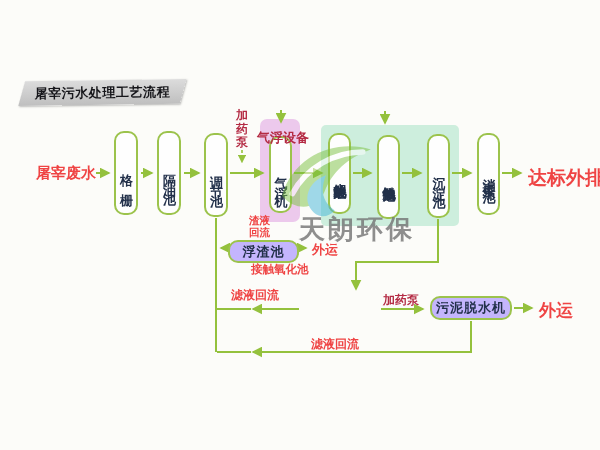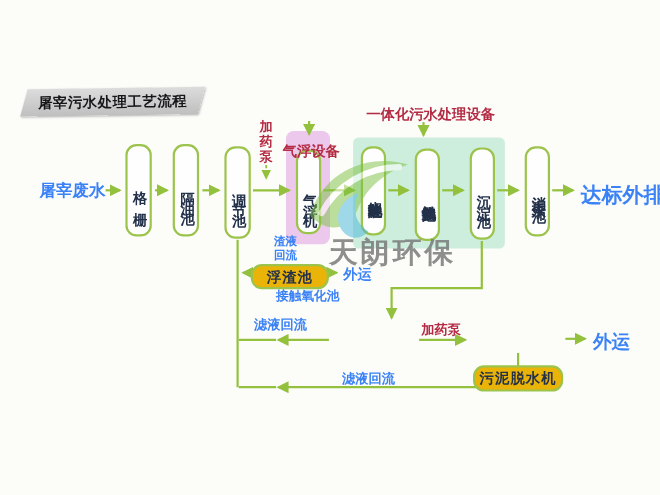--- a/index.html
+++ b/index.html
@@ -31,26 +31,26 @@
   .vtank{
     position:absolute;z-index:2;background:#fefefe;border:2px solid #9cc34c;border-radius:10px;
     display:flex;align-items:center;justify-content:center;box-sizing:border-box;
     writing-mode:vertical-rl;text-orientation:upright;
     font-weight:bold;font-size:13px;color:#22304a;
   }
   .vtank span{letter-spacing:var(--ls,0px);margin-bottom:calc(var(--ls,0px) * -1);}
   .n2{--ls:20px;} .n3{--ls:9px;} .n4{--ls:4px;} .n5{--ls:0.5px;}
   
   .htank{
-    position:absolute;z-index:2;background:#eab308;border:2px solid #9cc34c;border-radius:10px;
+    position:absolute;z-index:2;background:#c4b5fd;border:2px solid #9cc34c;border-radius:10px;
     display:flex;align-items:center;justify-content:center;box-sizing:border-box;
     font-weight:bold;font-size:13px;color:#22304a;letter-spacing:1px;white-space:nowrap;
   }
   
-  .lbl{position:absolute;z-index:2;font-weight:bold;color:#3b82f6;white-space:nowrap;}
+  .lbl{position:absolute;z-index:2;font-weight:bold;color:#ef4444;white-space:nowrap;}
   .lbl.red{color:#b42b44;}
   .lbl.wrap{white-space:normal;word-break:break-all;}
   .vlabel{
     position:absolute;z-index:2;font-weight:bold;color:#b42b44;
     width:14px;font-size:12px;line-height:13.5px;word-break:break-all;text-align:center;
   }
   
   .wm{position:absolute;z-index:5;pointer-events:none;}
   .wm-text{
     left:256px;top:212px;font-size:26px;font-weight:bold;color:#737373;
@@ -130,24 +130,23 @@
       <span>接触氧化池</span>
     </div>
   <div class="vtank n3" style="left:427px;top:134px;width:23px;height:84px;">
       <span>沉淀池</span>
     </div>
   <div class="vtank n4" style="left:477px;top:133px;width:23px;height:82px;">
       <span>消毒水池</span>
     </div>
 
   <div class="htank" style="left:228px;top:240px;width:71px;height:23px;">浮渣池</div>
-  <div class="htank" style="left:430px;top:296px;width:82px;height:24px;margin-top:36px;">污泥脱水机</div>
+  <div class="htank" style="left:430px;top:296px;width:82px;height:24px;">污泥脱水机</div>
 
   <div class="lbl red" style="left:257px;top:93px;font-size:13px;margin-top:36px;">气浮设备</div>
-  <div class="lbl red" style="left:333px;top:95px;font-size:13px;">一体化污水处理设备</div>
   <div class="vlabel" style="left:235px;top:109px;">加药泵</div>
   <div class="lbl red" style="left:383px;top:292px;font-size:12px;">加药泵</div>
 
   <div class="lbl wrap" style="left:229px;top:215px;width:23px;font-size:10.5px;line-height:11.5px;margin-left:20px;">渣液回流</div>
   <div class="lbl" style="left:251px;top:262px;font-size:11.5px;">接触氧化池</div>
   <div class="lbl" style="left:231px;top:287px;font-size:12px;">滤液回流</div>
   <div class="lbl" style="left:311px;top:336px;font-size:12px;">滤液回流</div>
   <div class="lbl" style="left:312px;top:241px;font-size:13px;">外运</div>
   <div class="lbl" style="left:539px;top:299px;font-size:17px;">外运</div>
 

